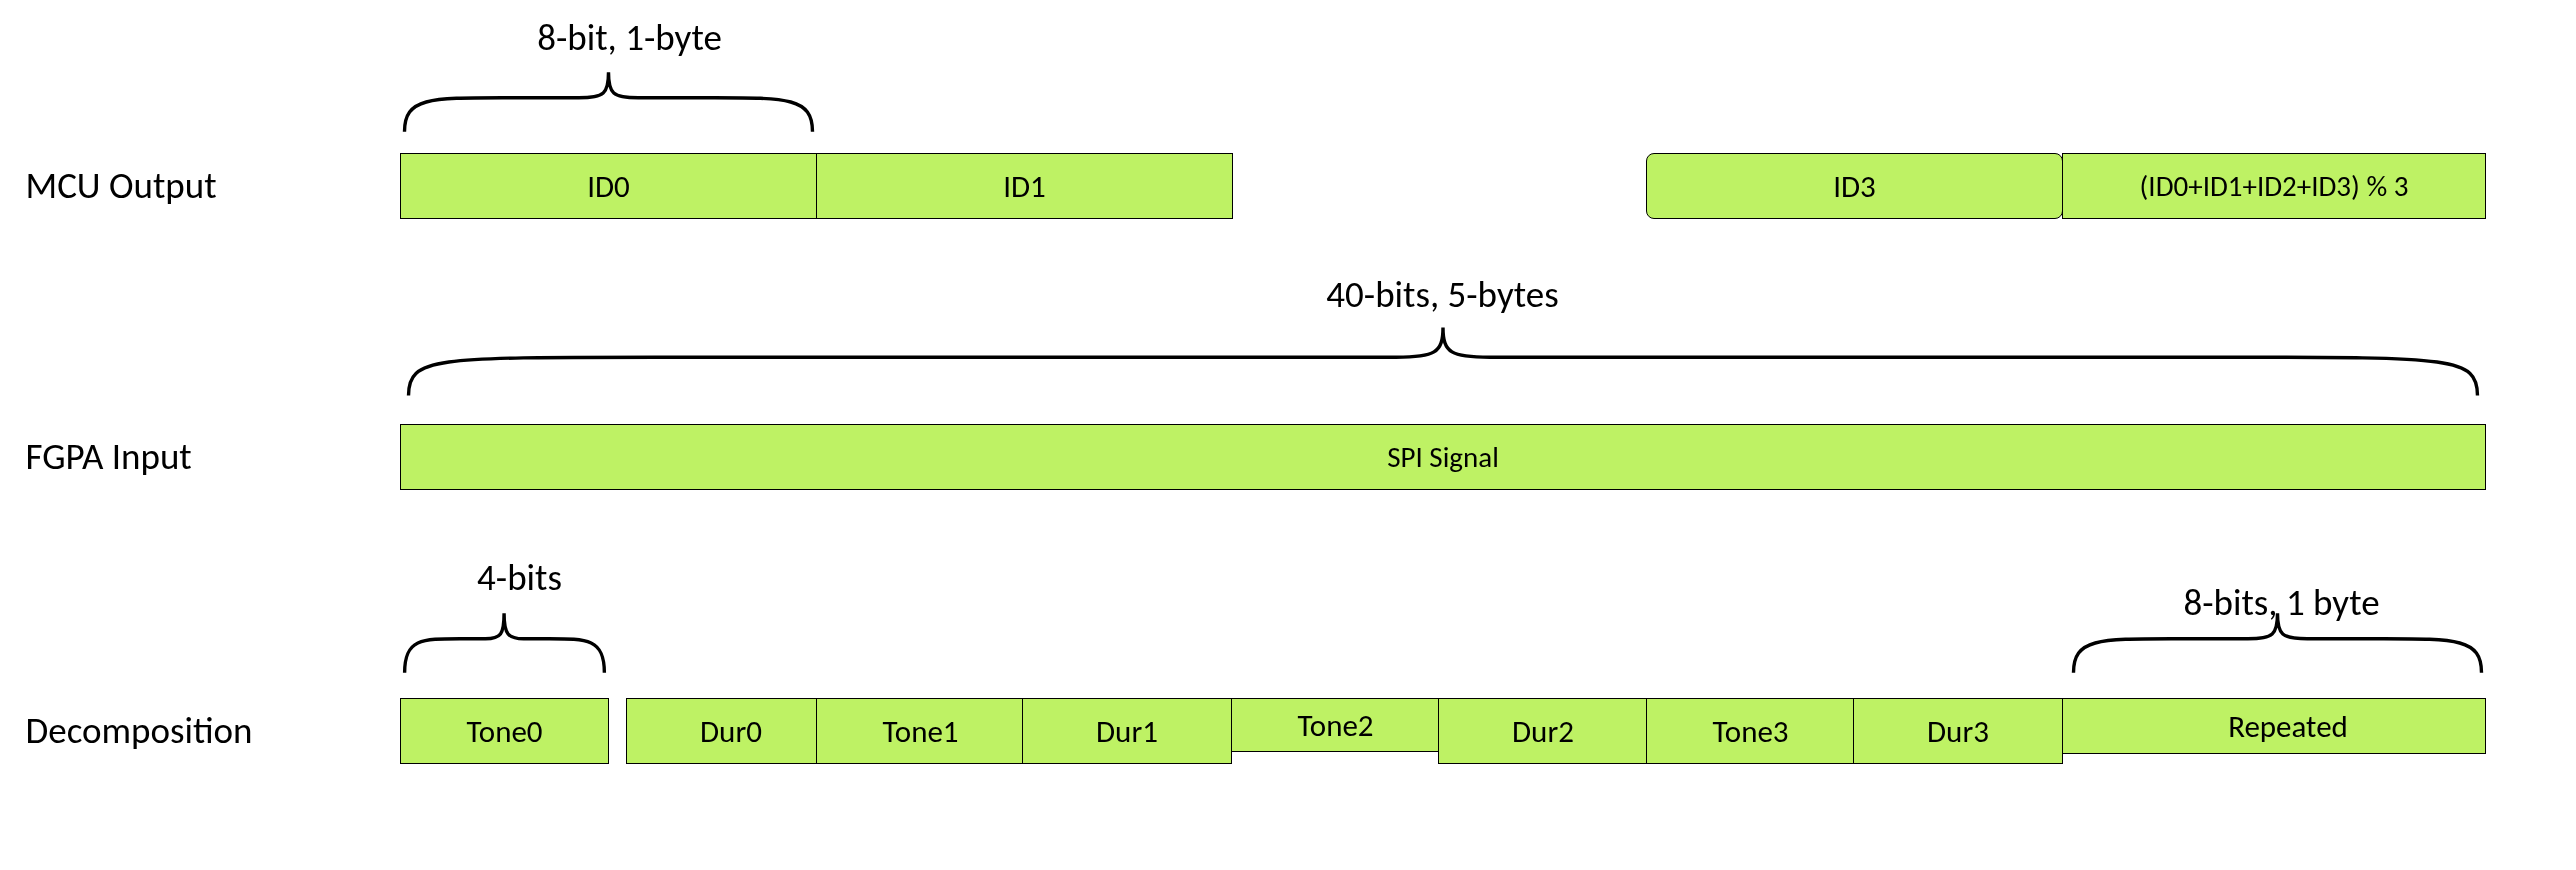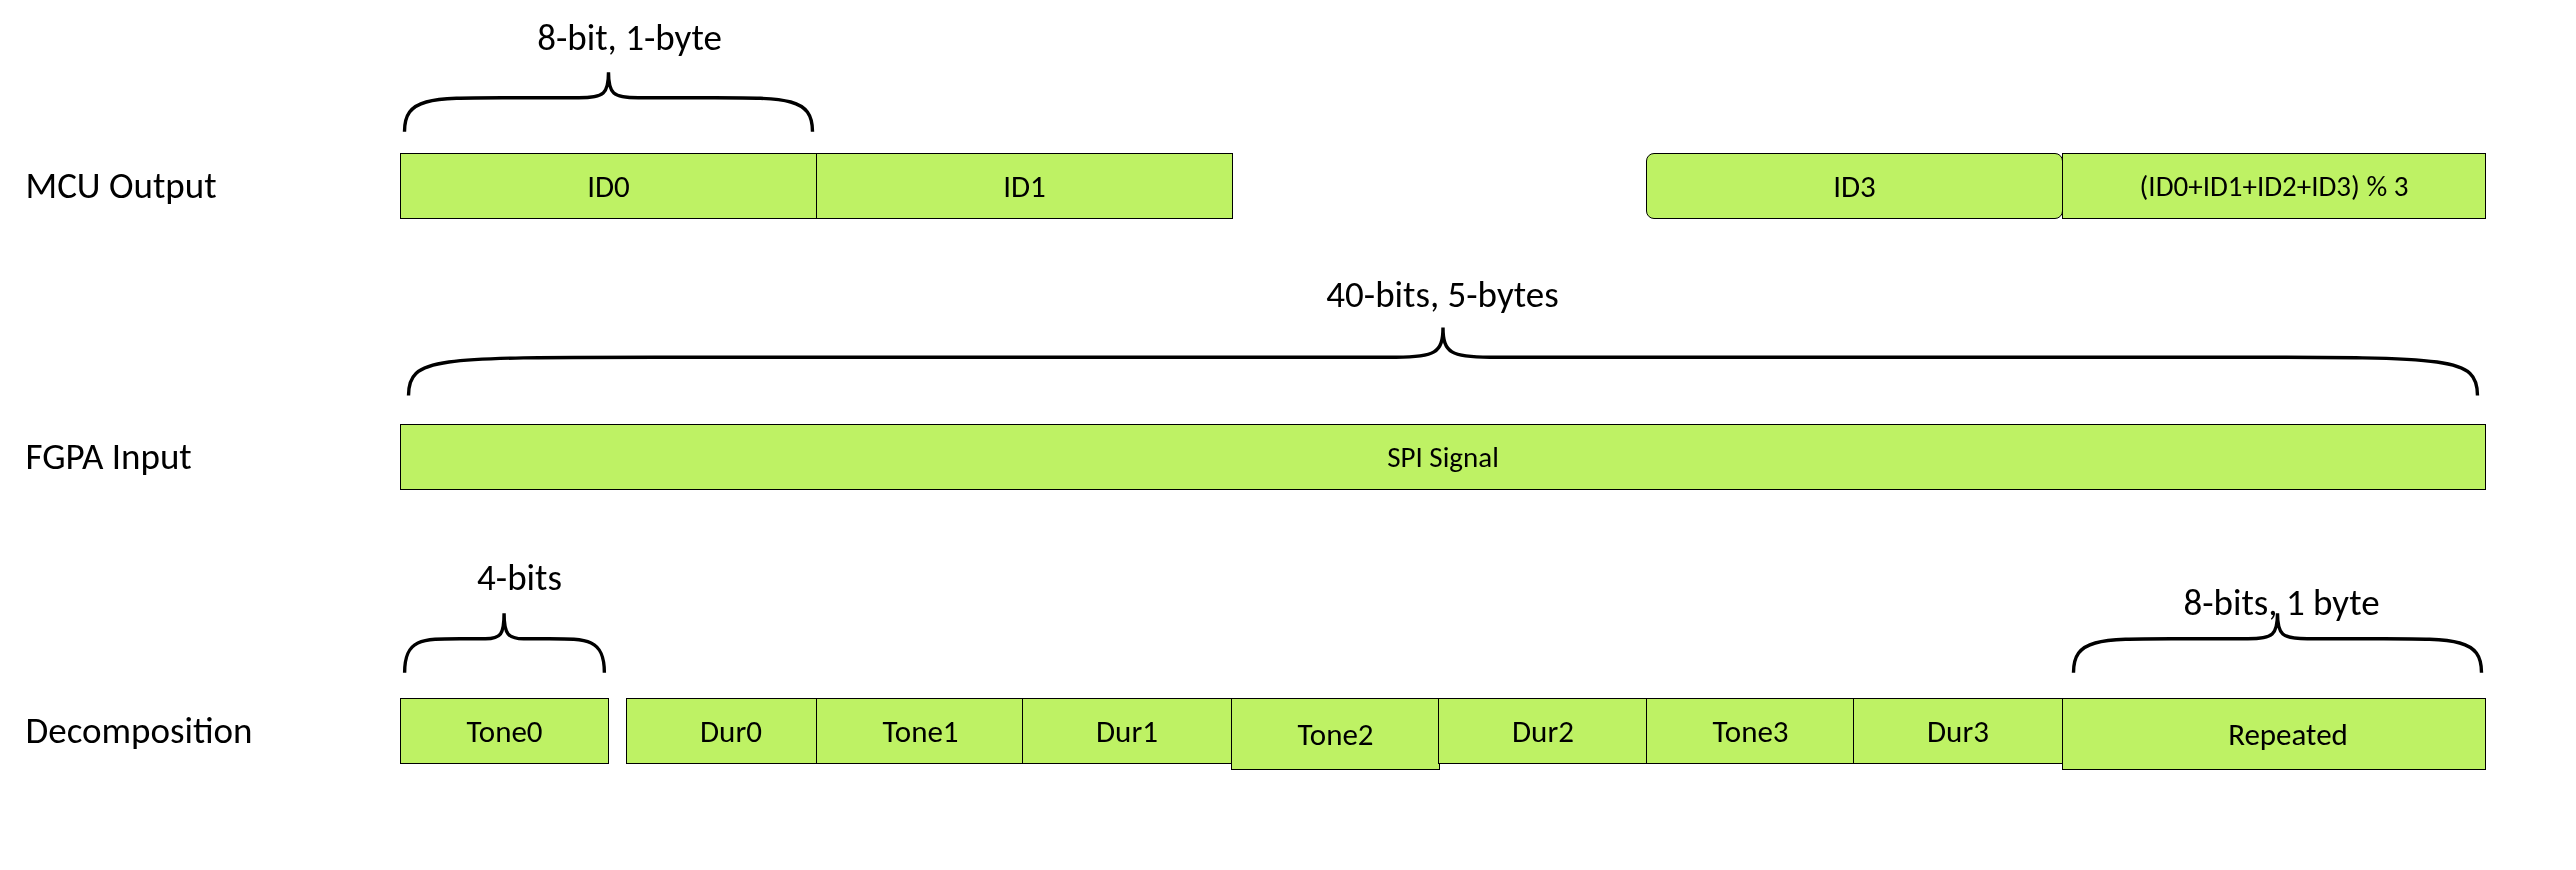--- a/index.html
+++ b/index.html
@@ -102,20 +102,20 @@
              L370 35
              C455 35, 485 35, 485 75" fill="none" stroke="#000" stroke-width="4"></path>
   </svg>
 
   <div class="row-label" style="left:25.5px; top:708px;">Decomposition</div>
 
   <div class="cell" style="left:400px;  top:698px; width:209px; height:66px;">Tone0</div>
   <div class="cell" style="left:607px;  top:698px; width:210px; height:66px;margin-left:19px;">Dur0</div>
   <div class="cell" style="left:816px;  top:698px; width:209px; height:66px;">Tone1</div>
   <div class="cell" style="left:1022px; top:698px; width:210px; height:66px;text-align:center;">Dur1</div>
-  <div class="cell" style="left:1231px; top:698px; width:209px; height:72px;">Tone2</div>
+  <div class="cell" style="left:1231px; top:698px; width:209px; height:54px;">Tone2</div>
   <div class="cell" style="left:1438px; top:698px; width:210px; height:66px;">Dur2</div>
   <div class="cell" style="left:1646px; top:698px; width:209px; height:66px;">Tone3</div>
   <div class="cell" style="left:1853px; top:698px; width:210px; height:66px;">Dur3</div>
-  <div class="cell" style="left:2062px; top:698px; width:424px; height:72px;padding-left:28px;">Repeated</div>
+  <div class="cell" style="left:2062px; top:698px; width:424px; height:56px;padding-left:28px;">Repeated</div>
 
 </div>
 
 
 </body></html>

